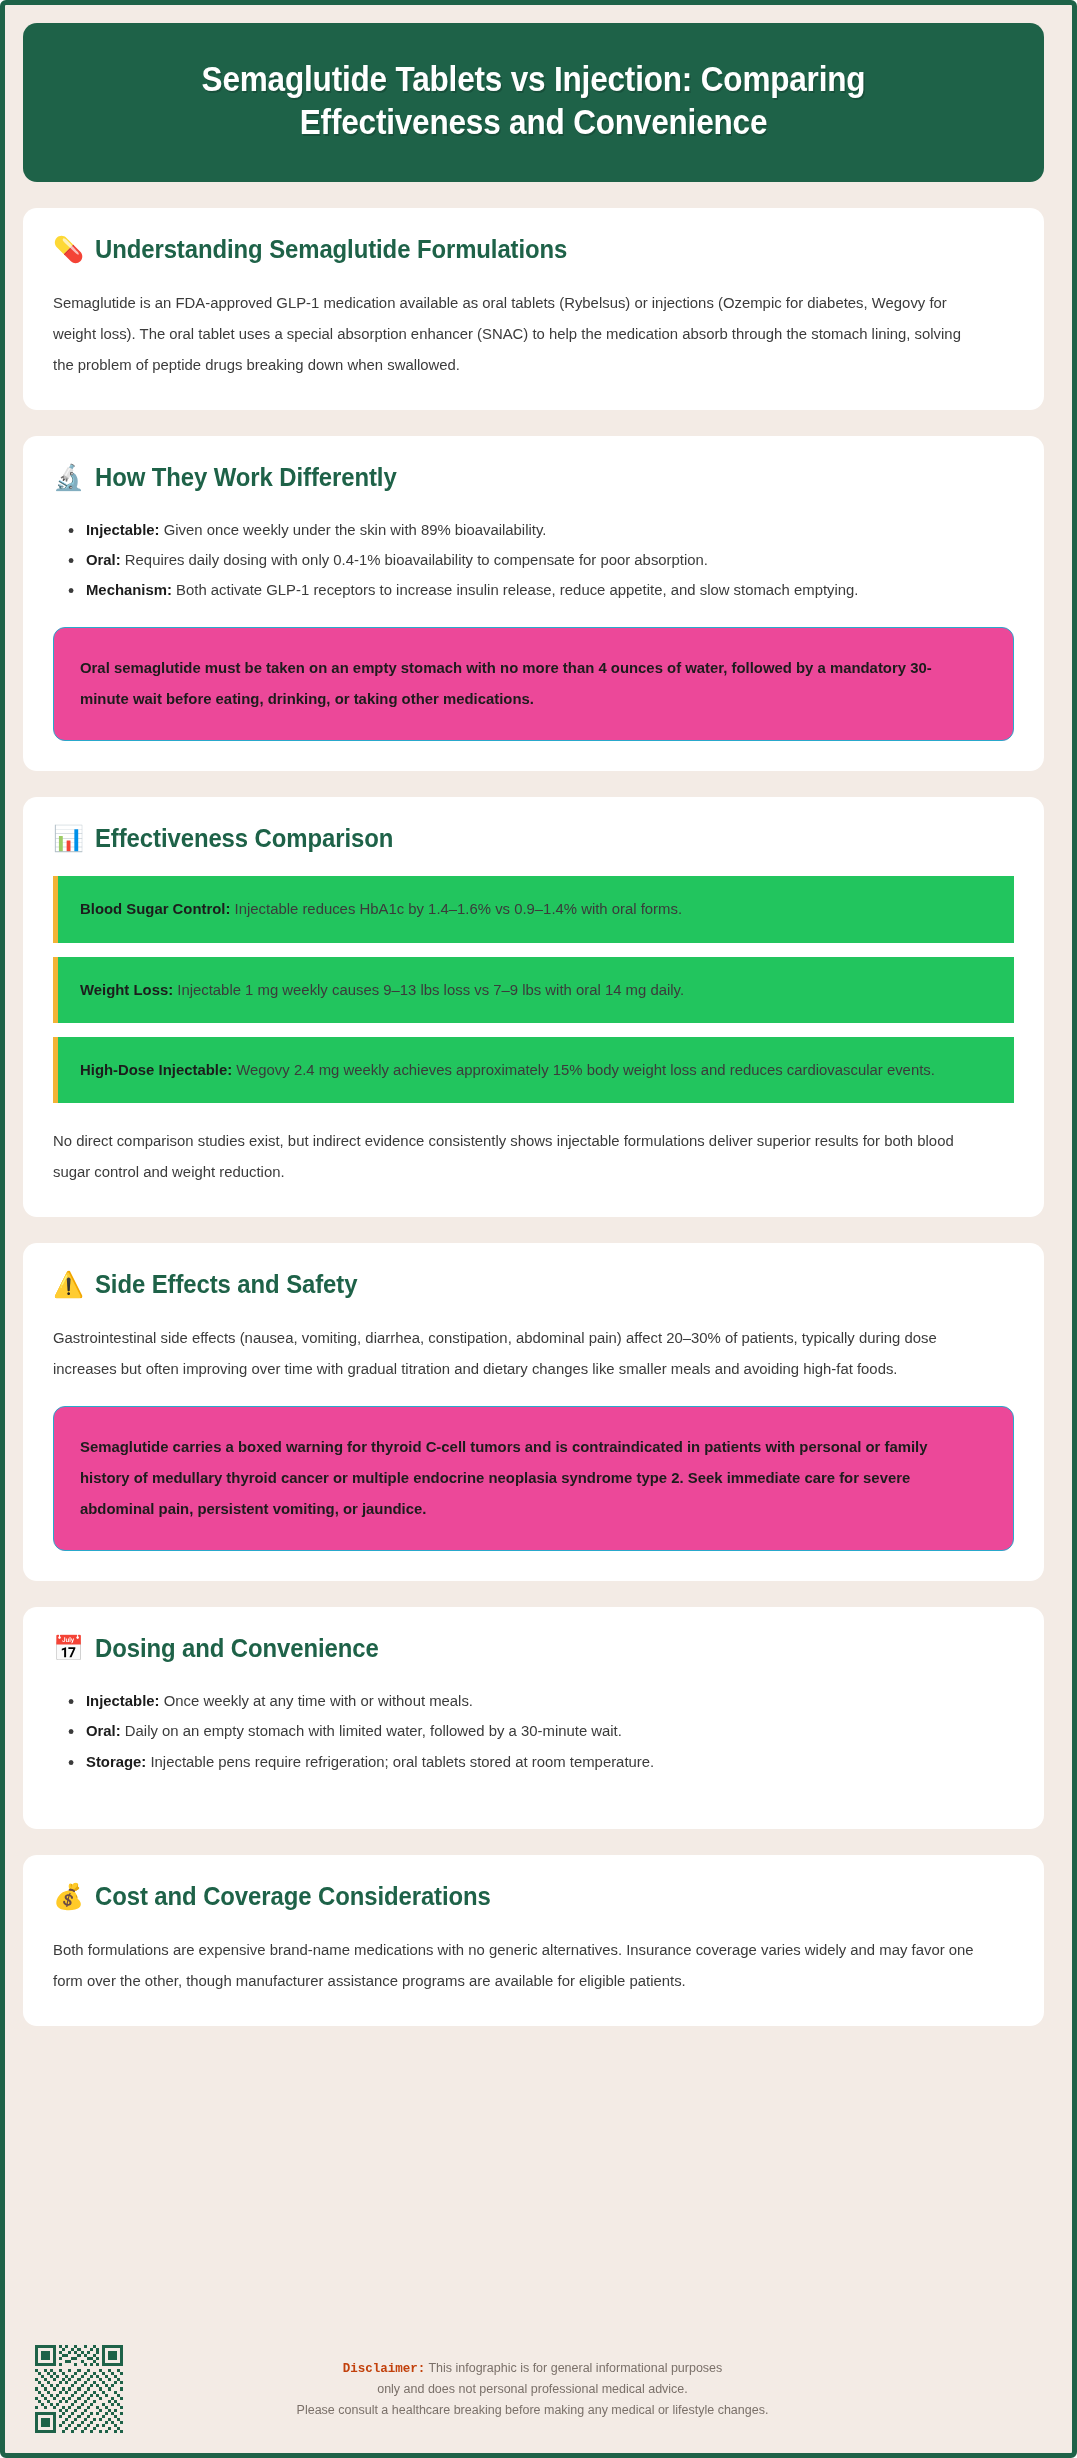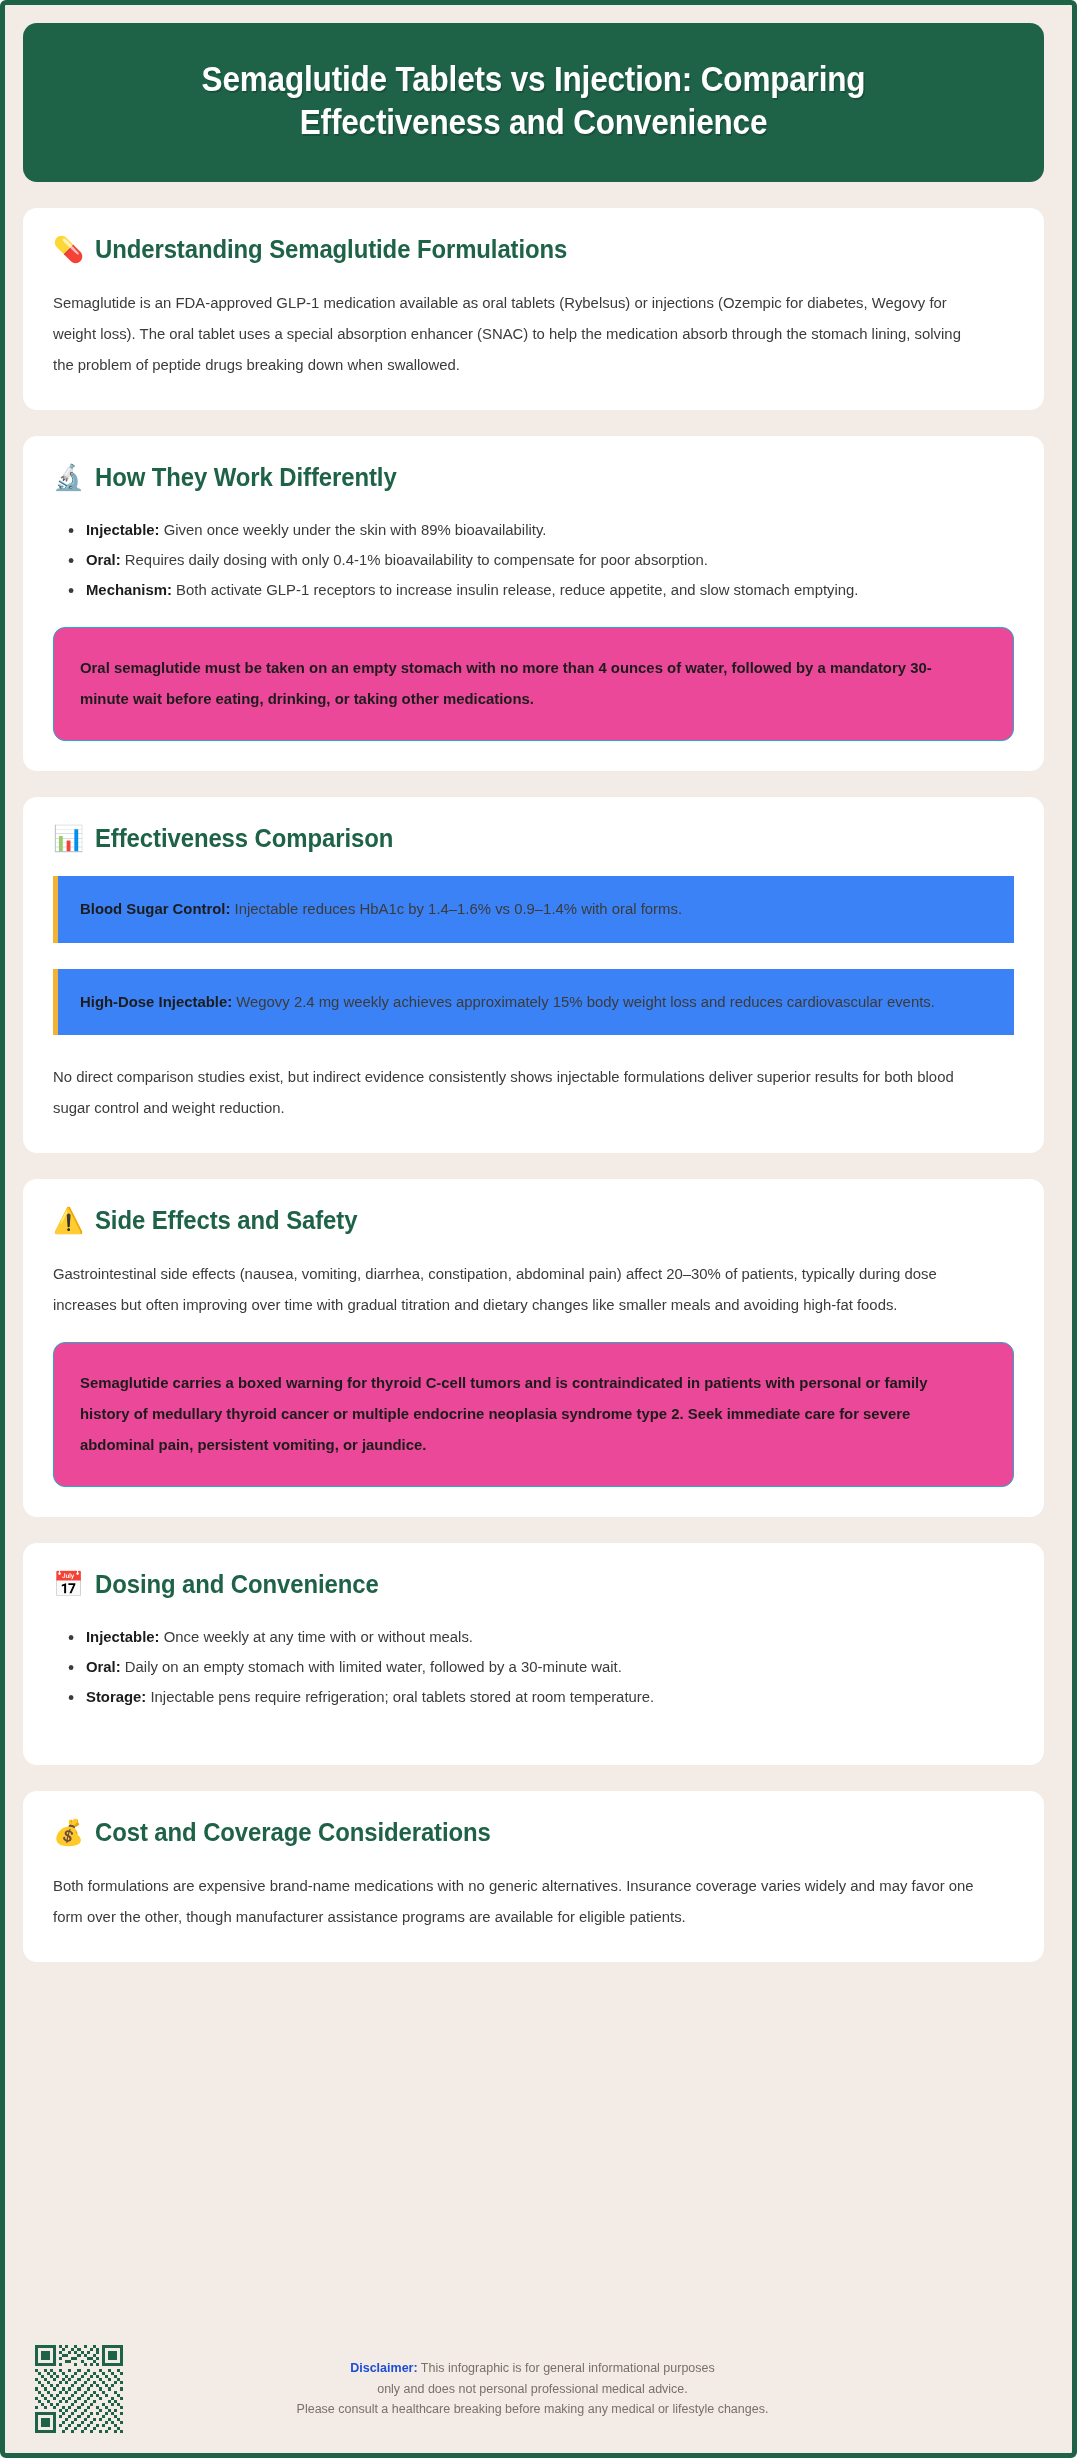--- a/index.html
+++ b/index.html
@@ -118,24 +118,24 @@
     font-weight: bold;
     font-size: 15.5px;
     line-height: 2.0;
     font-family: "Liberation Sans Narrow", "Liberation Sans", sans-serif;
     transform: scaleX(0.96);
     transform-origin: left center;
   }
 
   
   .hl-row {
-    background: #3b82f6;
+    background: #22c55e;
     border-left: 5px solid #f2b335;
     padding: 18px 20px 18px 22px;
-    margin-bottom: 26px;
+    margin-bottom: 14px;
   }
   .hl-row .htext {
     color: #3b3b3b;
     font-size: 15.5px;
     line-height: 1.95;
     font-family: "Liberation Sans Narrow", "Liberation Sans", sans-serif;
     transform: scaleX(0.96);
     transform-origin: left center;
   }
   .after-rows { margin-top: 22px; }
@@ -154,21 +154,21 @@
   }
   .disclaimer {
     flex: 1;
     text-align: center;
     color: #7a7069;
     font-size: 12.5px;
     line-height: 1.65;
     padding-right: 90px;
     font-family: "Liberation Sans", sans-serif;
   }
-  .disclaimer b { color: #1d4ed8; }
+  .disclaimer b { color: #c2410c; font-family: Liberation Mono, monospace; }
 </style>
 </head>
 <body>
 
 <div class="page">
 
   <div class="banner">
     <div class="banner-title">Semaglutide Tablets vs Injection: Comparing Effectiveness and Convenience</div>
   </div>
 
@@ -201,20 +201,23 @@
     </div>
   </div>
 
   <div class="card">
     <div class="sec-head">
       <span class="sec-icon">📊</span>
       <span class="sec-title">Effectiveness Comparison</span>
     </div>
     <div class="hl-row">
       <div class="htext"><span class="lbl">Blood Sugar Control:</span><span> Injectable reduces HbA1c by 1.4–1.6% vs 0.9–1.4% with oral forms.</span></div>
+    </div>
+    <div class="hl-row">
+      <div class="htext"><span class="lbl">Weight Loss:</span><span> Injectable 1 mg weekly causes 9–13 lbs loss vs 7–9 lbs with oral 14 mg daily.</span></div>
     </div>
     <div class="hl-row">
       <div class="htext"><span class="lbl">High-Dose Injectable:</span><span> Wegovy 2.4 mg weekly achieves approximately 15% body weight loss and reduces cardiovascular events.</span></div>
     </div>
     <p class="body-text after-rows">No direct comparison studies exist, but indirect evidence consistently shows injectable formulations deliver superior results for both blood sugar control and weight reduction.</p>
   </div>
 
   <div class="card">
     <div class="sec-head">
       <span class="sec-icon">⚠️</span>

